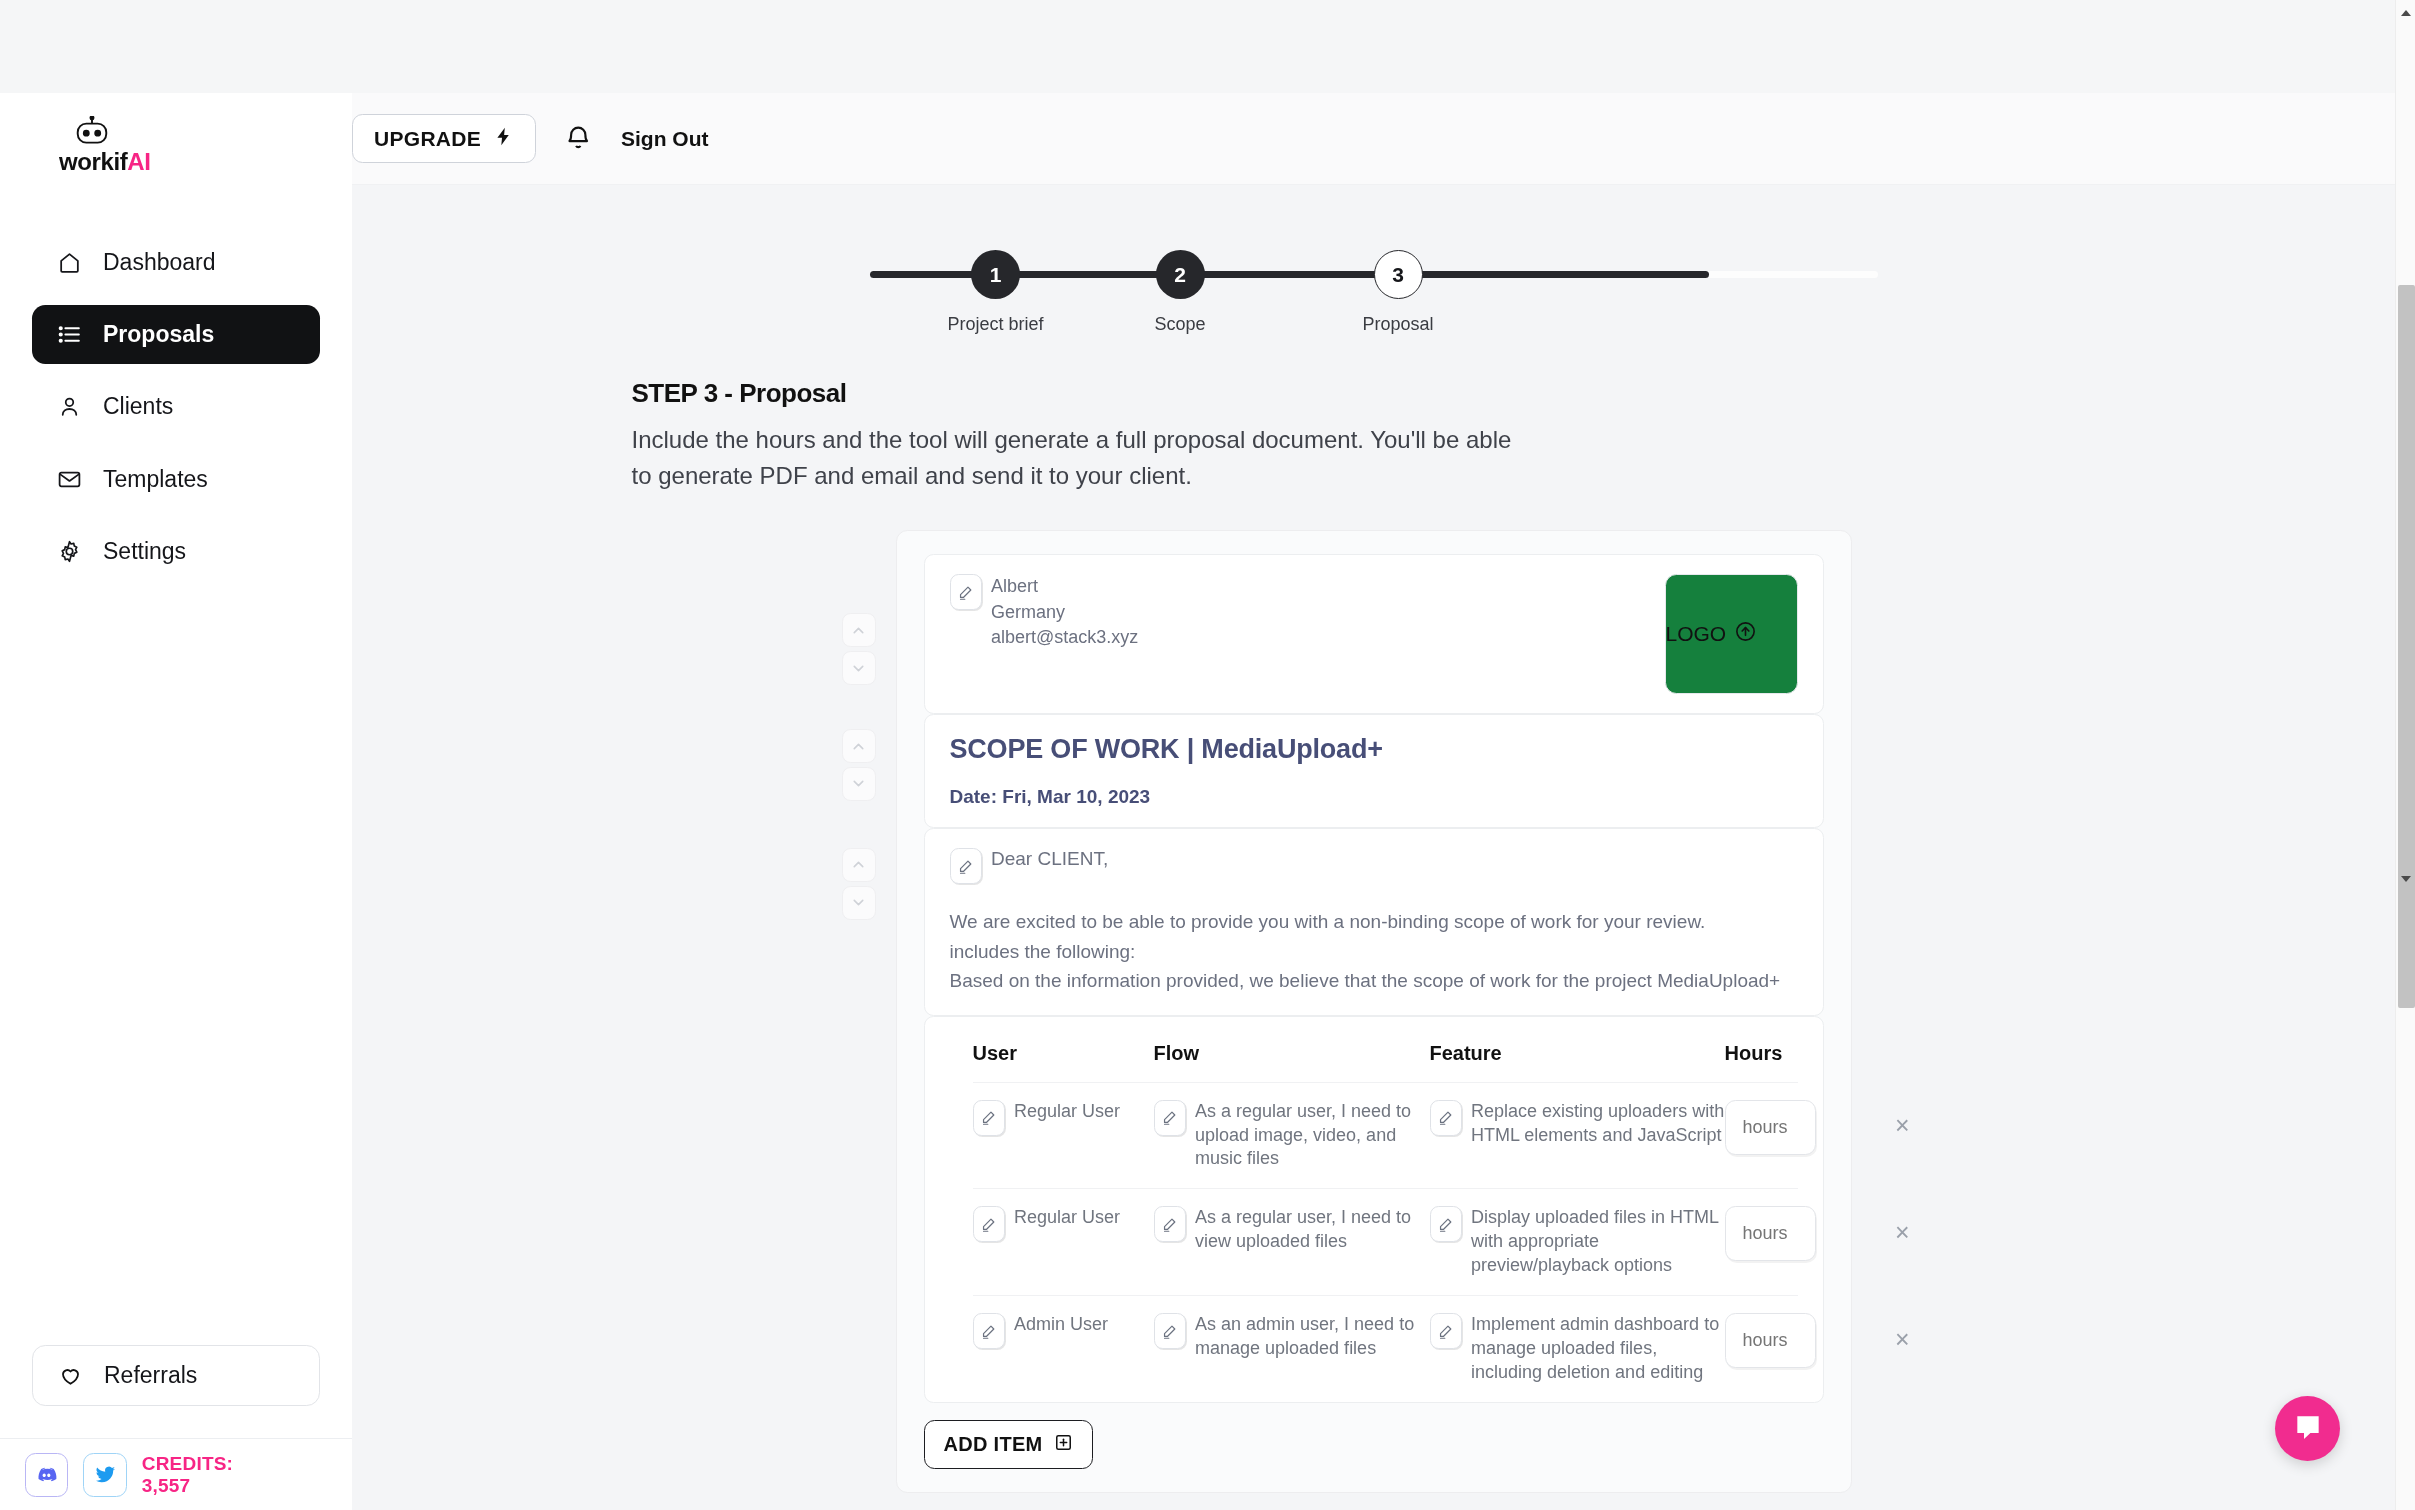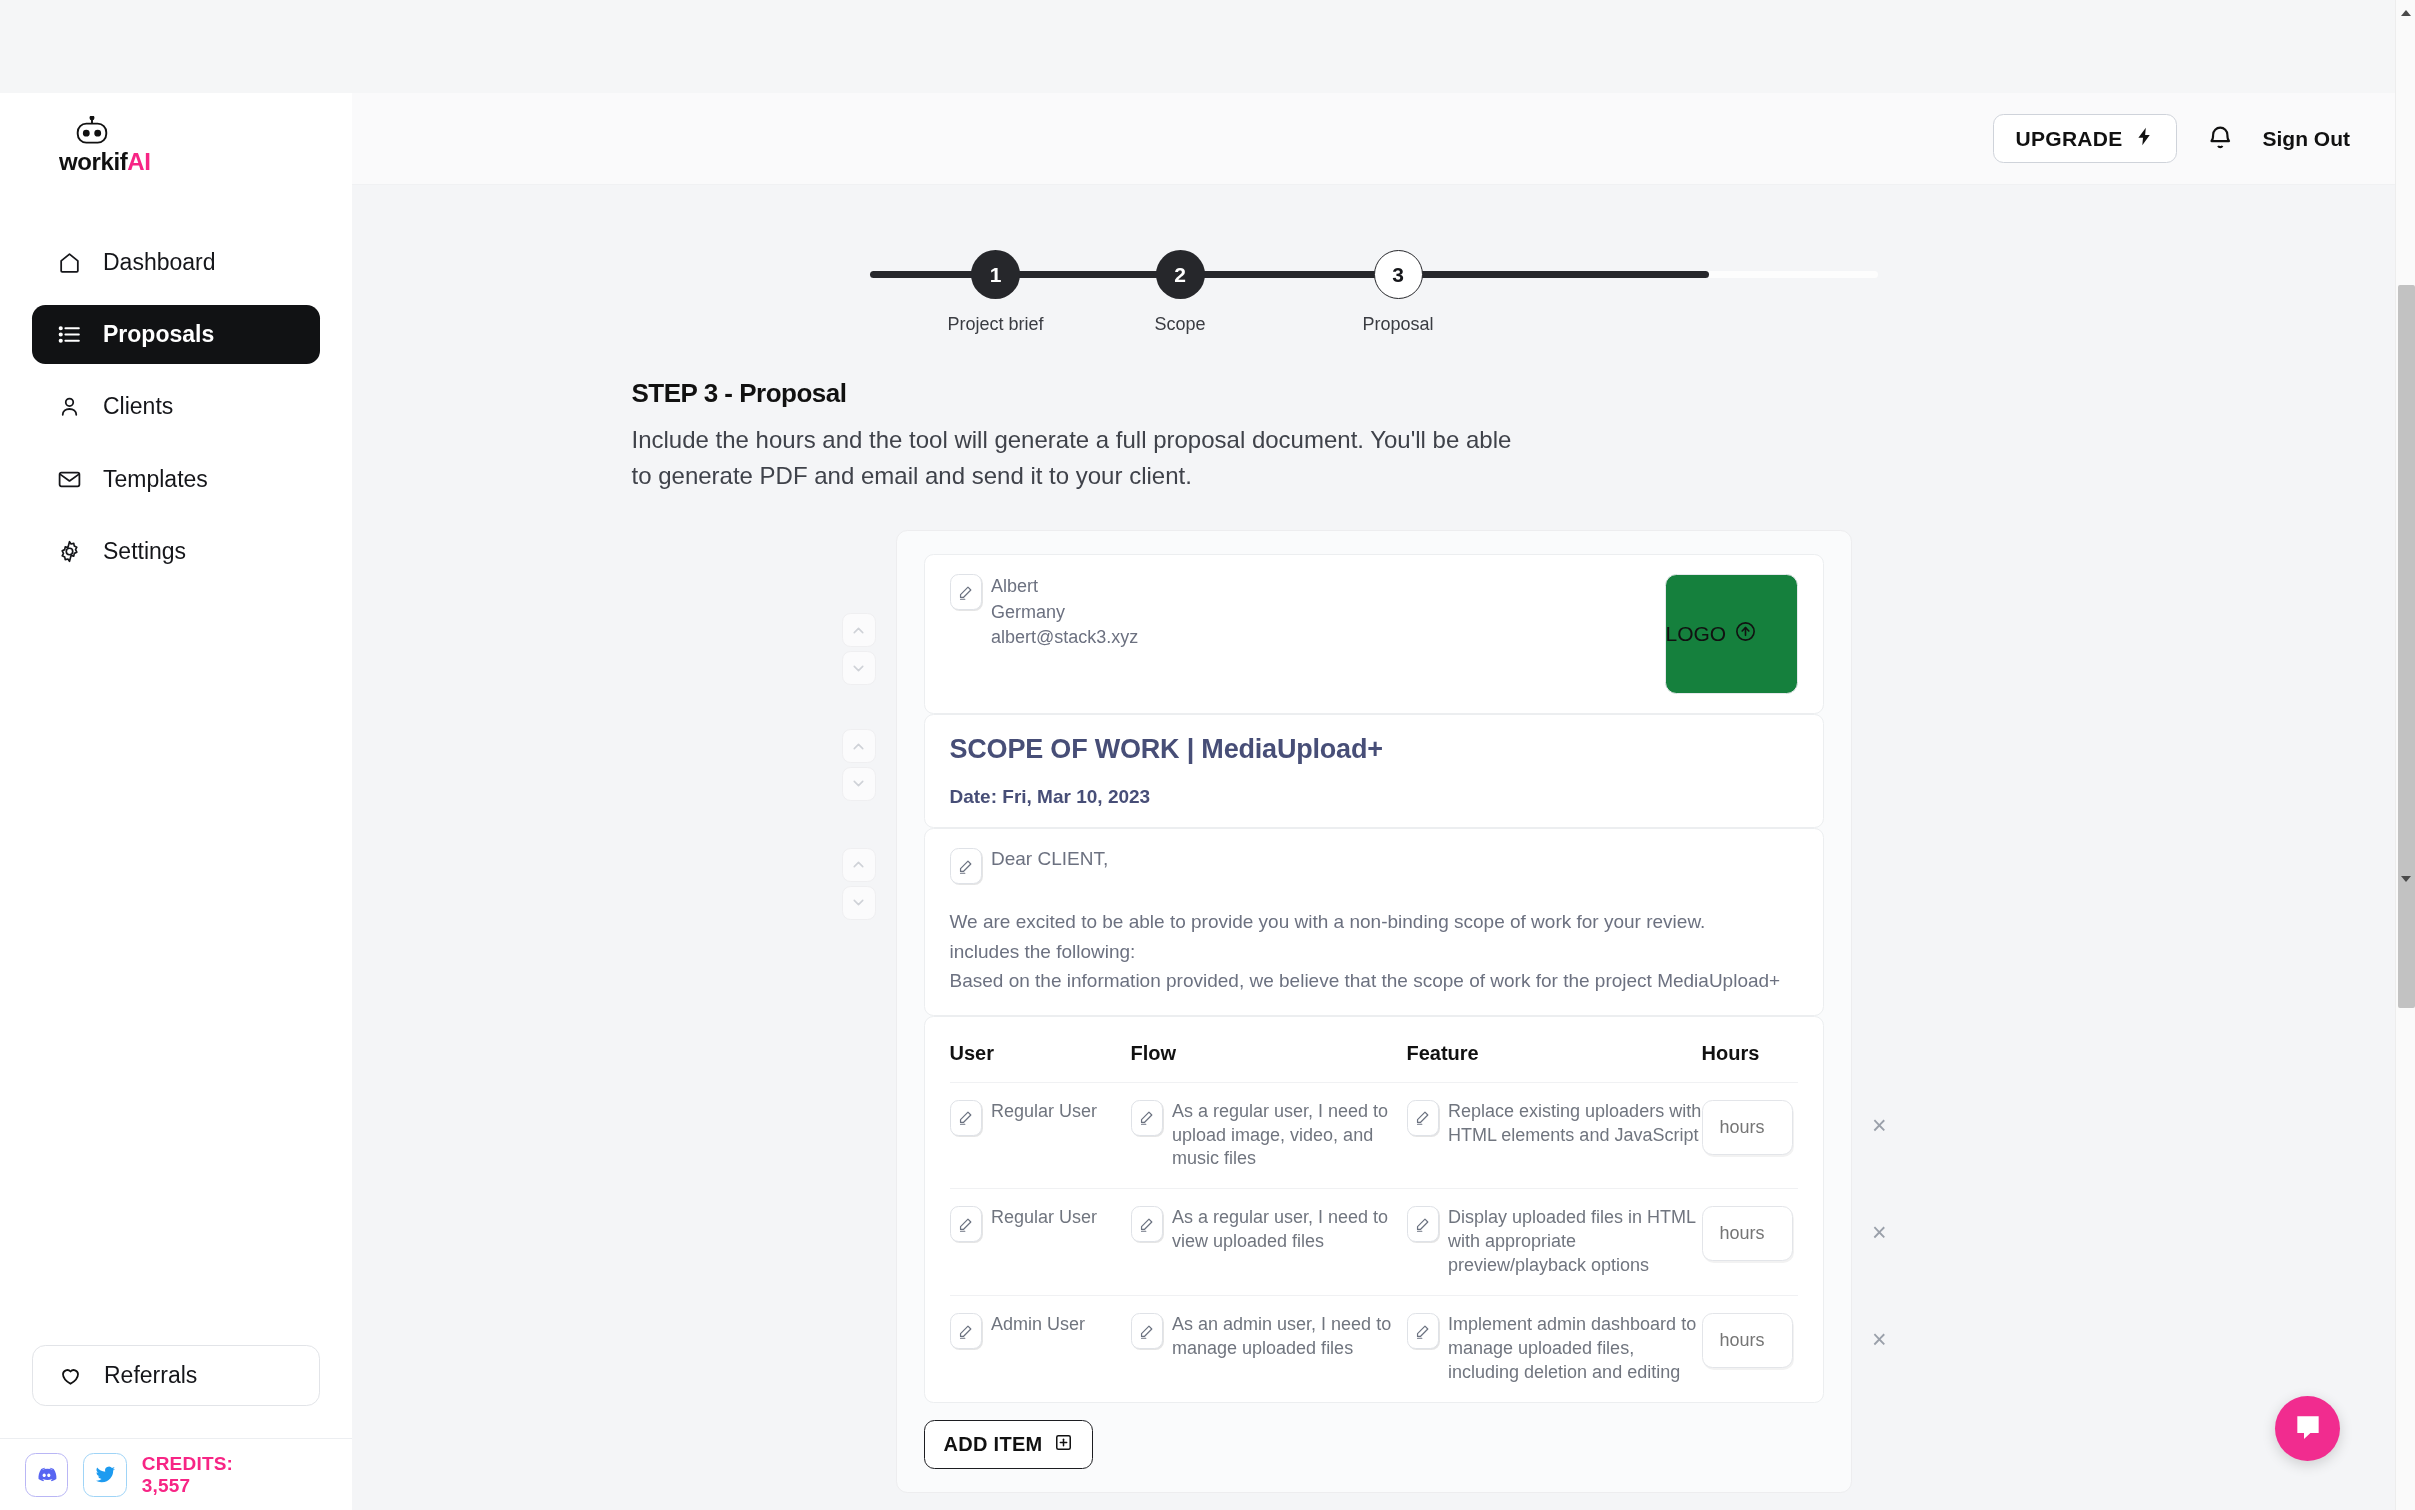--- a/index.html
+++ b/index.html
@@ -55,21 +55,21 @@
     width:44px; height:44px; border-radius:10.5px; display:flex;
     align-items:center; justify-content:center; background:#fff; cursor:pointer;
   }
   .social-btn.discord { border:1px solid #b9b6f5; }
   .social-btn.twitter { border:1px solid #9fd4f7; }
   .credits { margin-left:auto; margin-right:42px; font-size:19px; font-weight:700; color:#f72585; letter-spacing:0.2px; }
 
   
   .header {
     position:absolute; left:352px; top:0; width:2064px; height:92px;
-    background:#fafafb; display:flex; align-items:center; justify-content:flex-end;
+    background:#fafafb; display:flex; align-items:center; 
     padding-right:32px; gap:28.5px; border-bottom:1px solid #f0f1f3;
   }
   .upgrade-btn {
     display:flex; align-items:center; gap:11.4px;
     border:1.9px solid #cfd3da; border-radius:10.5px; background:#fff;
     height:49px; padding:0 21px; font-size:21px; font-weight:700;
     letter-spacing:0.3px; color:#111; cursor:pointer;
   }
   .bell-btn { cursor:pointer; display:flex; align-items:center; }
   .signout { font-size:21px; font-weight:700; color:#111; cursor:pointer; margin-right:34px; }
@@ -129,21 +129,21 @@
   .pencil {
     width:32px; height:36px; border:1px solid #dfe2e7; border-radius:8.6px;
     background:#fff; flex:0 0 32px; display:flex; align-items:center;
     justify-content:center; cursor:pointer;
     box-shadow:1px 1px 0 rgba(0,0,0,.10);
   }
   .pencil svg { width:17px; height:17px; }
 
   
   .table-block { background:#fff; border:1px solid #eceef0; border-radius:9.5px; padding:0 25px; margin-bottom:17px; }
-  .trow { display:flex; align-items:flex-start; padding:17px 0; border-bottom:1px solid #f0f1f3; }
+  .trow { display:flex; align-items:flex-start; padding:17px 0; border-bottom:1px solid #f0f1f3;margin-left:23px; }
   .trow:last-child { border-bottom:none; }
   .trow.head { padding:25px 0 17px 0; }
   .c-user    { width:181px; flex:0 0 181px; }
   .c-flow    { width:276px; flex:0 0 276px; }
   .c-feature { width:295px; flex:0 0 295px; }
   .c-hours   { width:128px; flex:0 0 128px; }
   .c-del     { width:57px;  flex:0 0 57px; display:flex; justify-content:flex-end; }
   .th { font-size:20px; font-weight:700; color:#111; }
   .cell { display:flex; gap:9.5px; align-items:flex-start; }
   .cell-text { font-size:18px; line-height:1.33; color:#70757f; }

